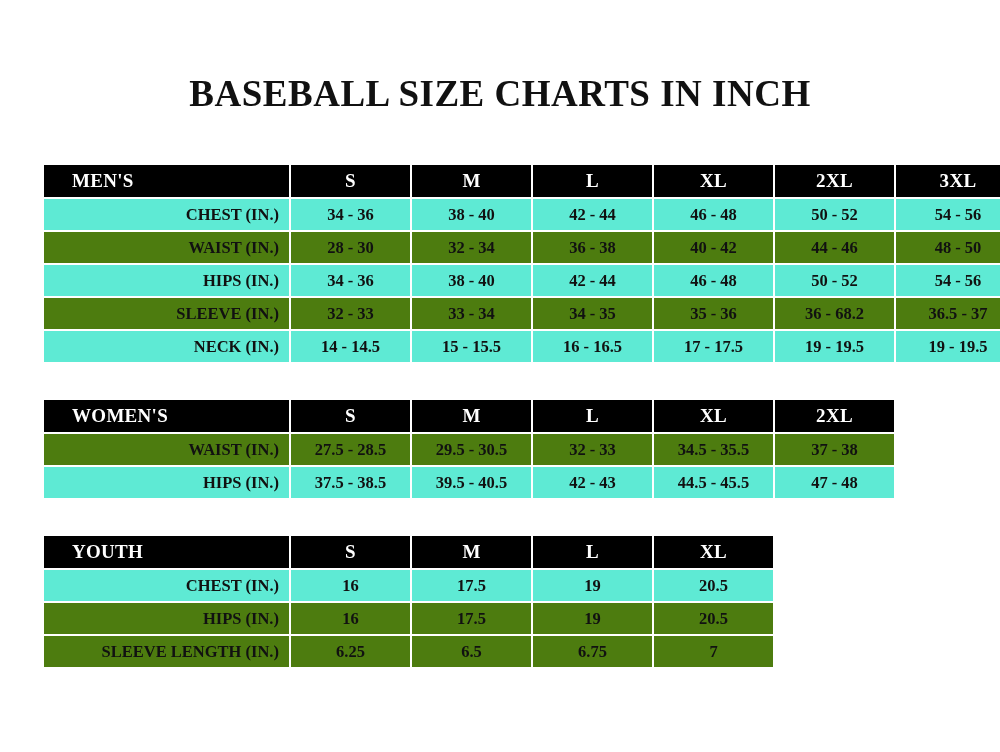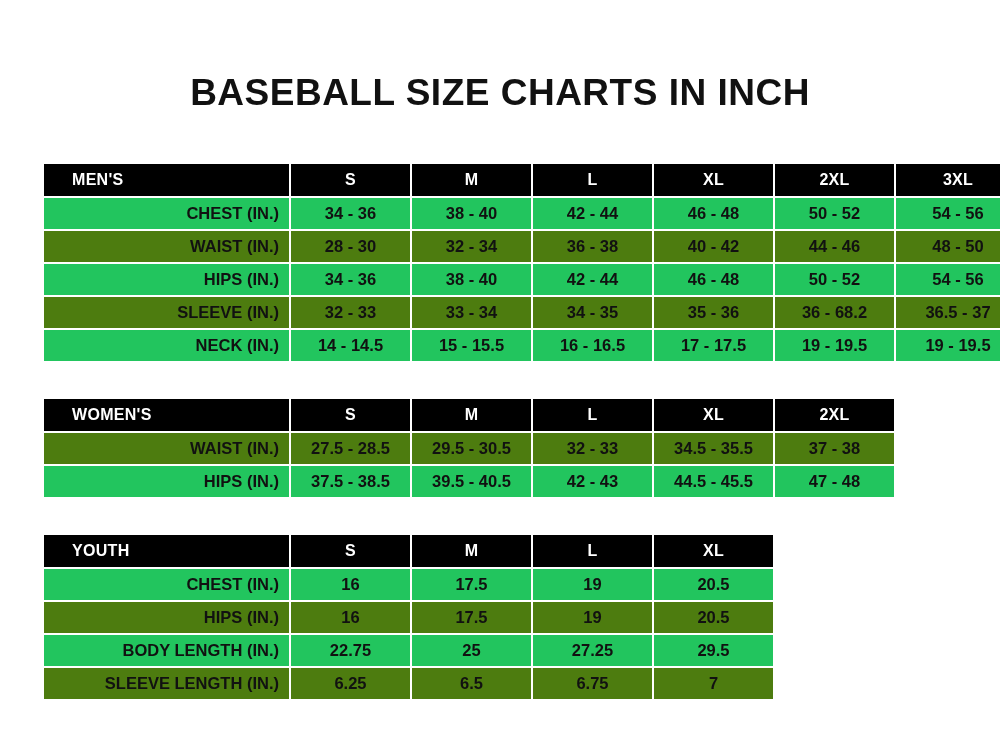--- a/index.html
+++ b/index.html
@@ -12,20 +12,21 @@
     background: #ffffff;
     font-family: "Liberation Sans", sans-serif;
     color: #000000;
     overflow: hidden;
   }
   .page {
     position: relative;
     width: 1000px;
     height: 752px;
     box-sizing: border-box;
+    font-family: Liberation Serif, serif;
   }
   .title {
     text-align: center;
     font-size: 37px;
     font-weight: bold;
     letter-spacing: 0.5px;
     margin: 0;
     padding-top: 72px;
     color: #111111;
   }
@@ -52,33 +53,33 @@
     border: 2px solid #ffffff;
     text-align: center;
     height: 31px;
     padding: 0 2px;
     white-space: nowrap;
   }
   thead th {
     background: #000000;
     color: #ffffff;
     height: 32px;
-    font-size: 16px;
+    font-size: 19px;
     letter-spacing: 0.3px;
   }
   thead th.rowlabel {
     text-align: left;
     padding-left: 28px;
   }
   tbody td {
     background: #f2f2f2;
     color: #111111;
   }
   tbody tr.odd td {
-    background: #22c55e;
+    background: #5eead4;
   }
   tbody tr.even td {
     background: #4d7c0f;
   }
   tbody td.rowlabel {
     text-align: right;
     padding-right: 10px;
     font-weight: bold;
   }
   .table-block {
@@ -209,27 +210,20 @@
             <td>19</td>
             <td>20.5</td>
           </tr>
           <tr class="even">
             <td class="rowlabel">HIPS (IN.)</td>
             <td>16</td>
             <td>17.5</td>
             <td>19</td>
             <td>20.5</td>
           </tr>
-          <tr class="odd">
-            <td class="rowlabel">BODY LENGTH (IN.)</td>
-            <td>22.75</td>
-            <td>25</td>
-            <td>27.25</td>
-            <td>29.5</td>
-          </tr>
           <tr class="even">
             <td class="rowlabel">SLEEVE LENGTH (IN.)</td>
             <td>6.25</td>
             <td>6.5</td>
             <td>6.75</td>
             <td>7</td>
           </tr>
         </tbody>
       </table>
     </div>

